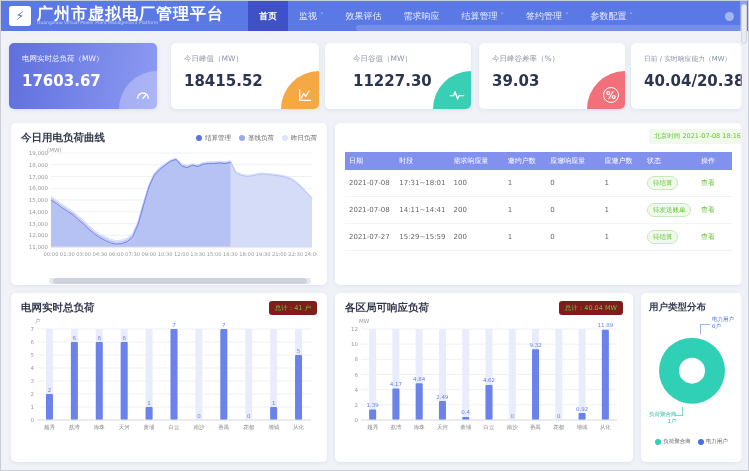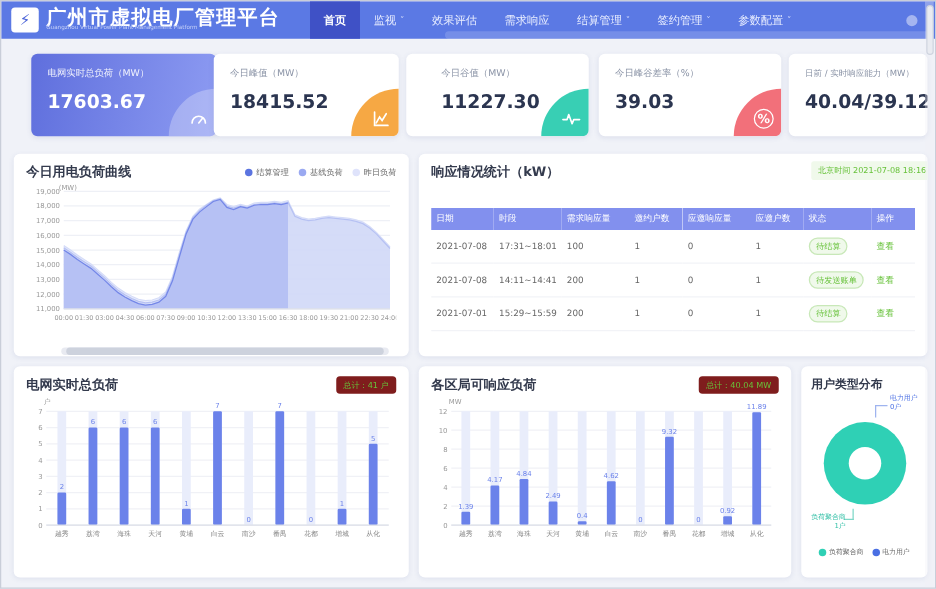--- a/index.html
+++ b/index.html
@@ -122,21 +122,21 @@
     </div>
   <div class="nav-strip"></div>
   <div class="nav-right">
     <div class="nav-user"></div>
   </div>
 </div>
 <div class="scrollbar">
     <div class="scroll-thumb"></div>
   </div>
 
-<div class="kpi primary" style="left:24px;width:148px;">
+<div class="kpi primary" style="left:8px;width:148px;">
   <div class="label">电网实时总负荷（MW）</div>
   <div class="value">17603.67</div>
   <div class="kpi-quarter">
     <svg viewBox="0 0 24 24" fill="none" stroke="#ffffff" stroke-width="2" stroke-linecap="round">
         <path d="M4 17a8 8 0 0 1 16 0"></path>
         <line x1="12" y1="17" x2="16.5" y2="11.5"></line>
       </svg>
   </div>
 </div>
 <div class="kpi" style="left:170px;width:148px;">
@@ -160,21 +160,21 @@
 </div>
 <div class="kpi" style="left:478px;width:146px;">
   <div class="label">今日峰谷差率（%）</div>
   <div class="value">39.03</div>
   <div class="kpi-quarter" style="background:#f2707a;">
     <div class="pct-glyph">%</div>
   </div>
 </div>
 <div class="kpi" style="left:630px;width:111px;">
   <div class="label" style="font-size:6.8px;">日前 / 实时响应能力（MW）</div>
-  <div class="value">40.04/39.12</div>
+  <div class="value">40.04/20.38</div>
 </div>
 
 <div class="panel" id="loadPanel">
   <div class="head">
     <div class="panel-title">今日用电负荷曲线</div>
     <div class="legend" id="loadLegend">
         <div class="legend-item">
           <span class="legend-dot" style="background:#5b74e0"></span>
           <span>结算管理</span>
         </div>
@@ -233,21 +233,20 @@
       <path d="M30.0,55.0 L35.4,58.5 L40.9,62.6 L46.3,66.2 L51.8,69.7 L57.2,74.4 L62.6,79.1 L68.1,84.4 L73.5,89.1 L78.9,92.6 L84.4,95.5 L89.8,97.9 L95.3,99.1 L100.7,98.5 L106.1,96.7 L111.6,92.0 L117.0,79.7 L122.4,60.9 L127.9,42.1 L133.3,30.3 L138.8,24.5 L144.2,20.3 L149.6,16.2 L155.1,14.5 L160.5,20.9 L165.9,22.7 L171.4,20.3 L176.8,21.5 L182.3,19.2 L187.7,18.6 L193.1,18.6 L198.6,18.0 L204.0,18.6 L209.4,17.4" fill="none" stroke="#7487e8" stroke-width="1"></path>
       <line x1="30" y1="102" x2="291" y2="102" stroke="#dcdfe8"></line>
     </svg>
   <div class="dz-track">
       <div class="dz-thumb"></div>
     </div>
 </div>
 
 <div class="panel" id="tablePanel">
   <div class="head">
-    <div class="panel-title">响应情况统计（kW）</div>
     <div class="time-badge">北京时间 2021-07-08 18:16</div>
   </div>
   <table>
     <thead>
         <tr id="tblHead">
           <th style="width: 13%;">日期</th>
           <th style="width: 14%;">时段</th>
           <th style="width: 14%;">需求响应量</th>
           <th style="width: 11%;">邀约户数</th>
           <th style="width: 14%;">应邀响应量</th>
@@ -271,21 +270,21 @@
           <td>2021-07-08</td>
           <td>14:11~14:41</td>
           <td>200</td>
           <td>1</td>
           <td>0</td>
           <td>1</td>
           <td><span class="status-badge">待发送账单</span></td>
           <td><span class="view-link">查看</span></td>
         </tr>
         <tr>
-          <td>2021-07-01</td>
+          <td>2021-07-27</td>
           <td>15:29~15:59</td>
           <td>200</td>
           <td>1</td>
           <td>0</td>
           <td>1</td>
           <td><span class="status-badge">待结算</span></td>
           <td><span class="view-link">查看</span></td>
         </tr>
       </tbody>
   </table>

